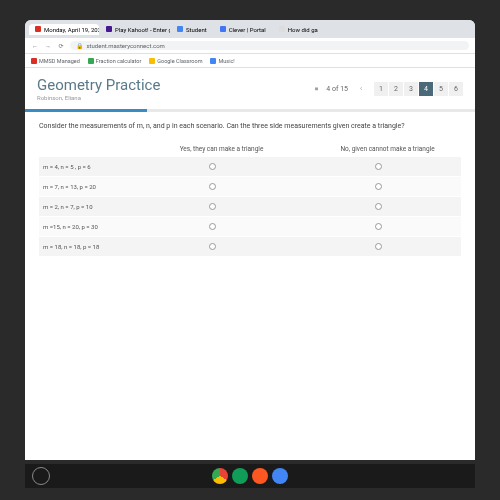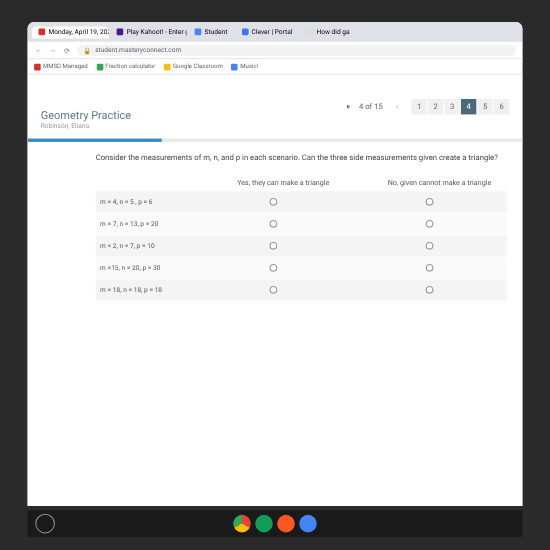--- a/index.html
+++ b/index.html
@@ -10,30 +10,30 @@
 .tab.inactive { background:transparent; }
 .tab-ico { width:6px; height:6px; border-radius:1px; flex-shrink:0; }
 .addrbar { background:#fff; height:16px; display:flex; align-items:center; padding:0 6px; gap:5px; font-size:6px; border-bottom:1px solid #e0e0e0; }
 .navico { width:8px; height:8px; display:flex; align-items:center; justify-content:center; color:#5f6368; }
 .url { background:#f1f3f4; border-radius:8px; padding:1px 6px; flex:1; color:#5f6368; display:flex; align-items:center; gap:3px; }
 .bookmarks { background:#fff; height:14px; display:flex; align-items:center; padding:0 6px; gap:8px; font-size:5.5px; border-bottom:1px solid #e0e0e0; }
 .bm { display:flex; align-items:center; gap:2px; color:#5f6368; }
 .bm-ico { width:6px; height:6px; border-radius:1px; }
 .content { flex:1; background:#fff; overflow:hidden; display:flex; flex-direction:column; }
 .hdr { padding:8px 12px; display:flex; justify-content:space-between; align-items:center; }
-.hdr-left .title { font-size:10px; color:#5a7a8a; font-weight:400;margin-top:24px; }
+.hdr-left .title { font-size:15px; color:#5a7a8a; font-weight:400; }
 .hdr-left .sub { font-size:6px; color:#999; }
 .hdr-right { display:flex; align-items:center; gap:8px; font-size:7px; color:#666; }
 .pager { display:flex; gap:1px; }
 .pg { width:14px; height:14px; display:flex; align-items:center; justify-content:center; background:#f0f0f0; font-size:7px; color:#666; }
 .pg.active { background:#4a6a7a; color:#fff; }
 .pgnav { width:10px; display:flex; align-items:center; justify-content:center; color:#999; }
 .progress { height:3px; background:#e8e8e8; position:relative; }
 .progress-fill { height:100%; background:#3a8bc4; width:27%; }
-.qarea { padding:10px 14px; font-size:7px; color:#444;margin-left:48px; }
+.qarea { padding:10px 14px; font-size:7px; color:#444; }
 .qtext { margin-bottom:10px; line-height:1.3; }
 .matrix { width:100%; }
 .mhdr { display:flex;gap:19px; }
 .mhdr .rowlbl { width:90px; }
 .mhdr .colh { flex:1; text-align:center; font-size:6.5px; color:#555; padding:4px 2px; }
 .mrow { display:flex; align-items:center; background:#fafafa; border-bottom:1px solid #fff; }
 .mrow:nth-child(even) { background:#f4f4f4; }
 .mrow .rowlbl { width:90px; font-size:6px; color:#555; padding:6px 4px; }
 .mrow .cell { flex:1; display:flex; justify-content:center; padding:6px 0; }
 .radio { width:7px; height:7px; border:1px solid #999; border-radius:50%; background:#fff; }

